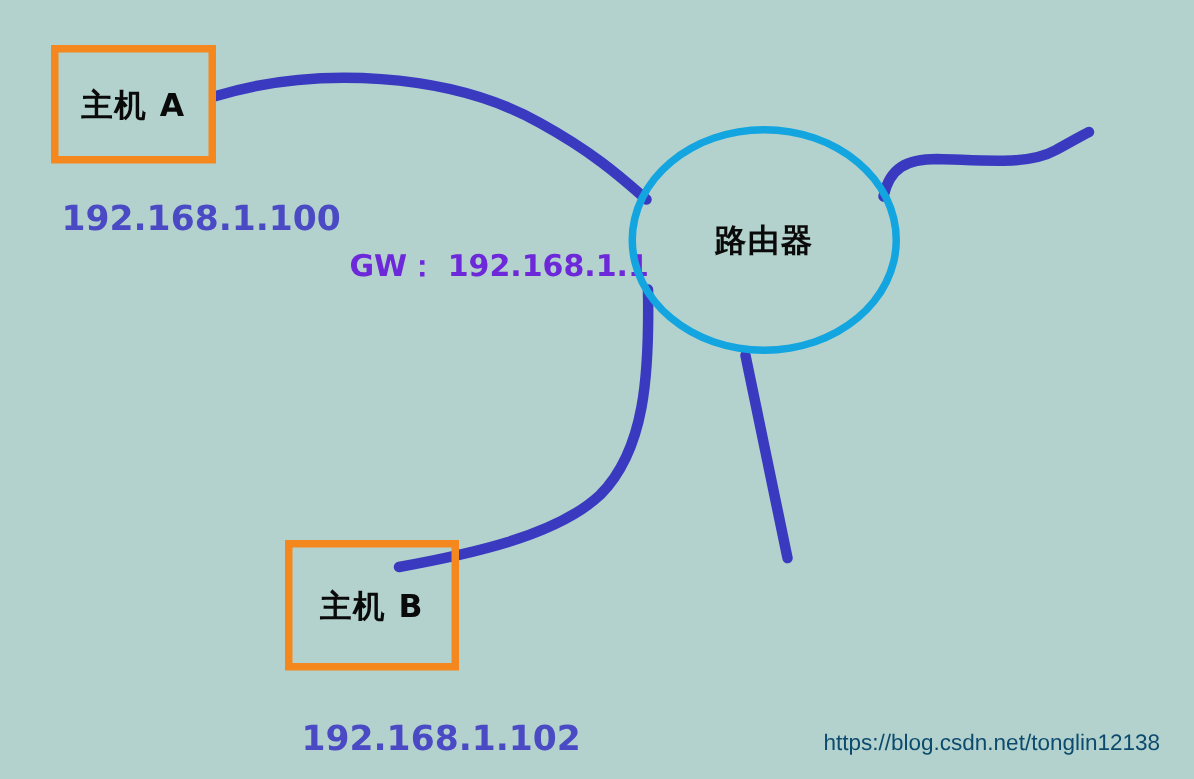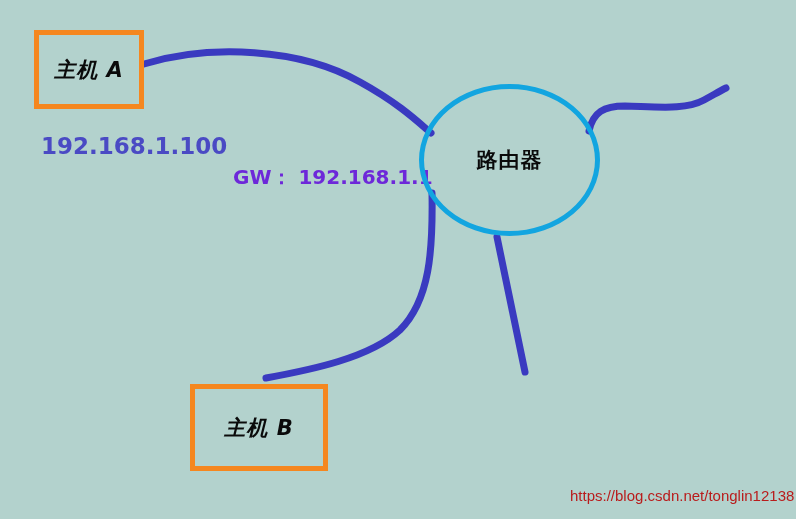--- a/index.html
+++ b/index.html
@@ -26,32 +26,31 @@
     pointer-events: none;
   }
   .node-box {
     position: absolute;
     box-sizing: border-box;
     border: 5px solid #f5871f;
     background: transparent;
     display: flex;
     align-items: center;
     justify-content: center;
-    font-style: italic;
   }
   .node-label {
     font-family: "DejaVu Sans", "Liberation Sans", sans-serif;
     font-weight: bold;
     font-size: 21px;
     color: #0a0a0a;
     letter-spacing: 1px;
     white-space: nowrap;
   }
   #host-a-box { left: 34px;  top: 30px;  width: 110px; height: 79px; }
-  #host-b-box { left: 190px; top: 384px; width: 138px; height: 87px; }
+  #host-b-box { left: 190px; top: 360px; width: 116px; height: 87px; }
   #other-host-box { left: 469px; top: 373px; width: 120px; height: 83px; }
 
   .ip-label {
     position: absolute;
     font-family: "DejaVu Sans", "Liberation Sans", sans-serif;
     font-weight: bold;
     font-size: 23px;
     color: #4a4ac4;
     white-space: nowrap;
     margin-left: 32px;
@@ -103,23 +102,22 @@
     color: #0a0a0a;
     white-space: nowrap;
   }
 
   #watermark {
     position: absolute;
     left: 549px;
     top: 487px;
     font-family: "Liberation Sans", "DejaVu Sans", sans-serif;
     font-size: 15px;
-    color: #b91c1c;
+    color: #0c4a6e;
     white-space: nowrap;
-    margin-left: 21px;
   }
 </style>
 </head>
 <body>
 
 <div id="canvas">
 
   <svg id="wires" viewBox="0 0 796 519" xmlns="http://www.w3.org/2000/svg">
     <path d="M 144,64 C 210,44 300,48 360,82 C 398,103 416,120 431,133" fill="none" stroke="#3a3ac0" stroke-width="7" stroke-linecap="round"></path>
     <path d="M 432,193 C 433,250 430,300 400,330 C 370,358 310,370 266,378" fill="none" stroke="#3a3ac0" stroke-width="7" stroke-linecap="round"></path>
@@ -137,17 +135,18 @@
 
   <div id="router-ellipse">
     <span id="router-label">路由器</span>
   </div>
 
 
   <div class="node-box" id="host-b-box">
     <span class="node-label">主机 B</span>
   </div>
 
+  <div class="ip-label" id="host-b-ip">192.168.1.102</div>
 
 
   <div id="watermark">https://blog.csdn.net/tonglin12138</div>
 
 </div>
 
 </body></html>

